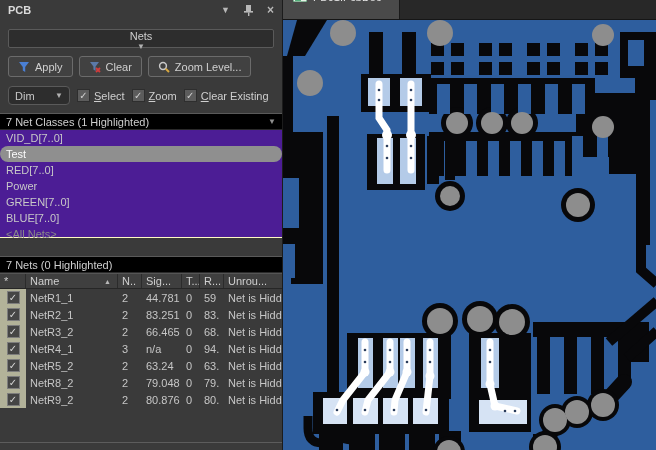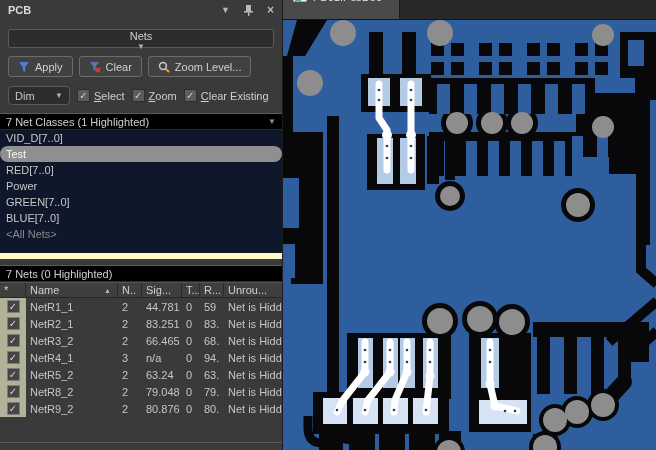--- a/index.html
+++ b/index.html
@@ -33,21 +33,21 @@
   .dim-select .spacer { flex:1; }
   .cb { display:flex; align-items:center; gap:4px; }
   .cb-box { width:13px; height:13px; background:#5c5c5c; border:1px solid #2e2e2e;
             color:#cfcfcf; font-size:10px; line-height:11px; text-align:center; }
   .cb-label { display:inline-block; color:#cfcfcf; }
   .cb-label::first-letter { text-decoration:underline; }
   .sect-hdr { margin-top:8px; height:17px; background:#000000; border-top:1px solid #5a5a5a;
               border-bottom:1px solid #2a2a2a; display:flex; align-items:center;
               padding:0 6px; color:#cfcfcf; }
   .sect-hdr .spacer { flex:1; }
-  .class-list { height:129px; background:#0f172a; border-bottom:6px solid #fef9c3; }
+  .class-list { height:108px; background:#4c1d95; border-bottom:1px solid #fef9c3; }
   .class-item { height:16px; line-height:16px; padding-left:6px; color:#c8c8c8; cursor:pointer; }
   .class-item.selected { background:#8f8f8f; color:#fbfbfb;border-radius:8px; }
   .class-item.dimmed { color:#8a8a8a; }
   
   .tbl-hdr { height:16px; display:flex; background:#3f3f3f; border-top:1px solid #555;
              border-bottom:1px solid #262626; color:#cfcfcf; }
   .tbl-hdr > div { padding:1px 4px; border-right:1px solid #2b2b2b; overflow:hidden;
                    white-space:nowrap; }
   .c-star { width:26px; } .c-name { width:92px; display:flex; align-items:center; }
   .c-name .spacer { flex:1; } .sort-ico { font-size:7px; color:#b8b8b8; margin-right:2px; }
@@ -143,21 +143,21 @@
   <div class="class-list">
     <div class="class-item">VID_D[7..0]</div>
     <div class="class-item selected">Test</div>
     <div class="class-item">RED[7..0]</div>
     <div class="class-item">Power</div>
     <div class="class-item">GREEN[7..0]</div>
     <div class="class-item">BLUE[7..0]</div>
     <div class="class-item dimmed">&lt;All Nets&gt;</div>
   </div>
 
-  <div class="sect-hdr" style="margin-top:6px">
+  <div class="sect-hdr" style="margin-top:18px">
     <span>7 Nets (0 Highlighted)</span>
   </div>
 
   <div class="tbl-hdr">
     <div class="c-star">*</div>
     <div class="c-name">
       <span>Name</span>
       <span class="spacer"></span>
       <span class="sort-ico">▲</span>
     </div>

